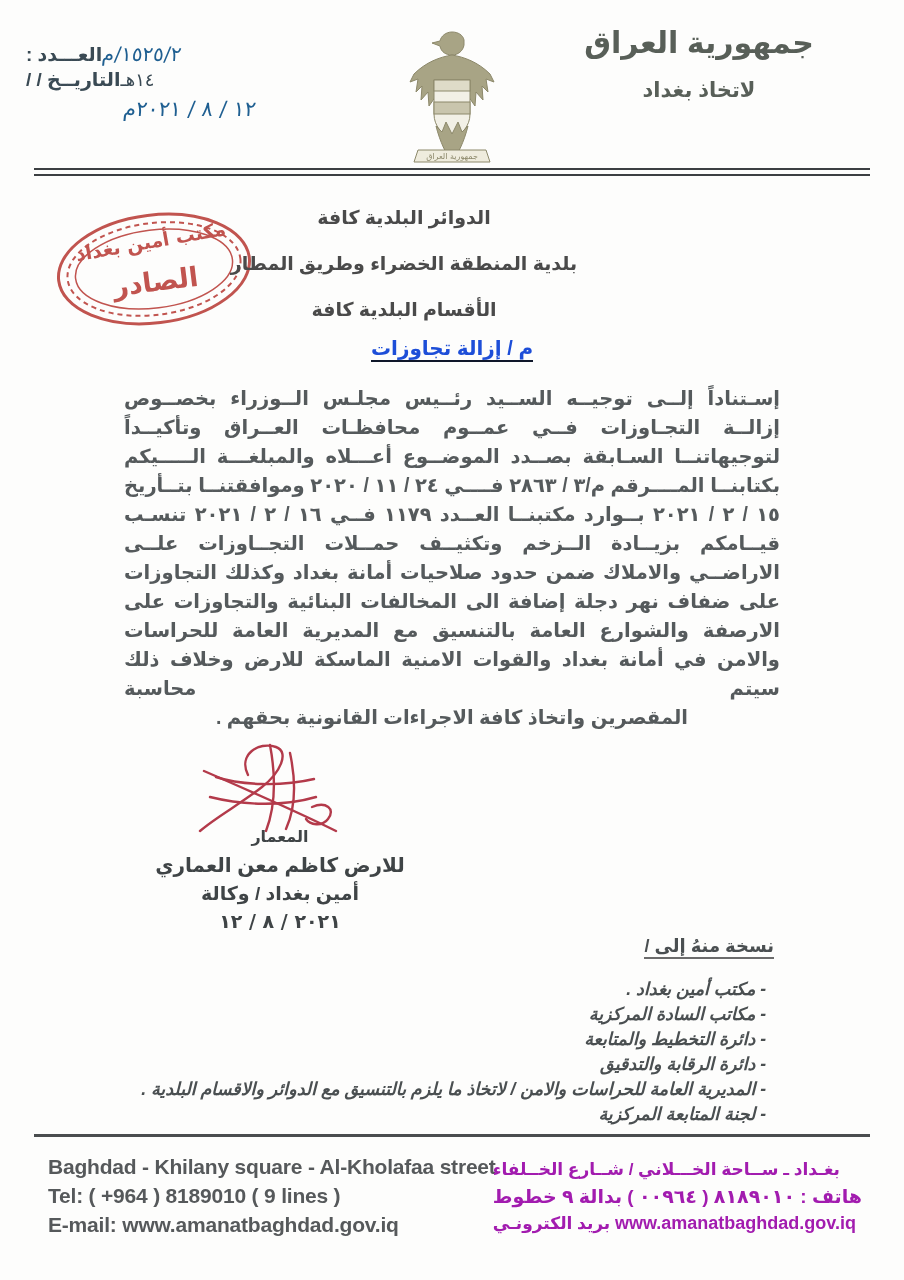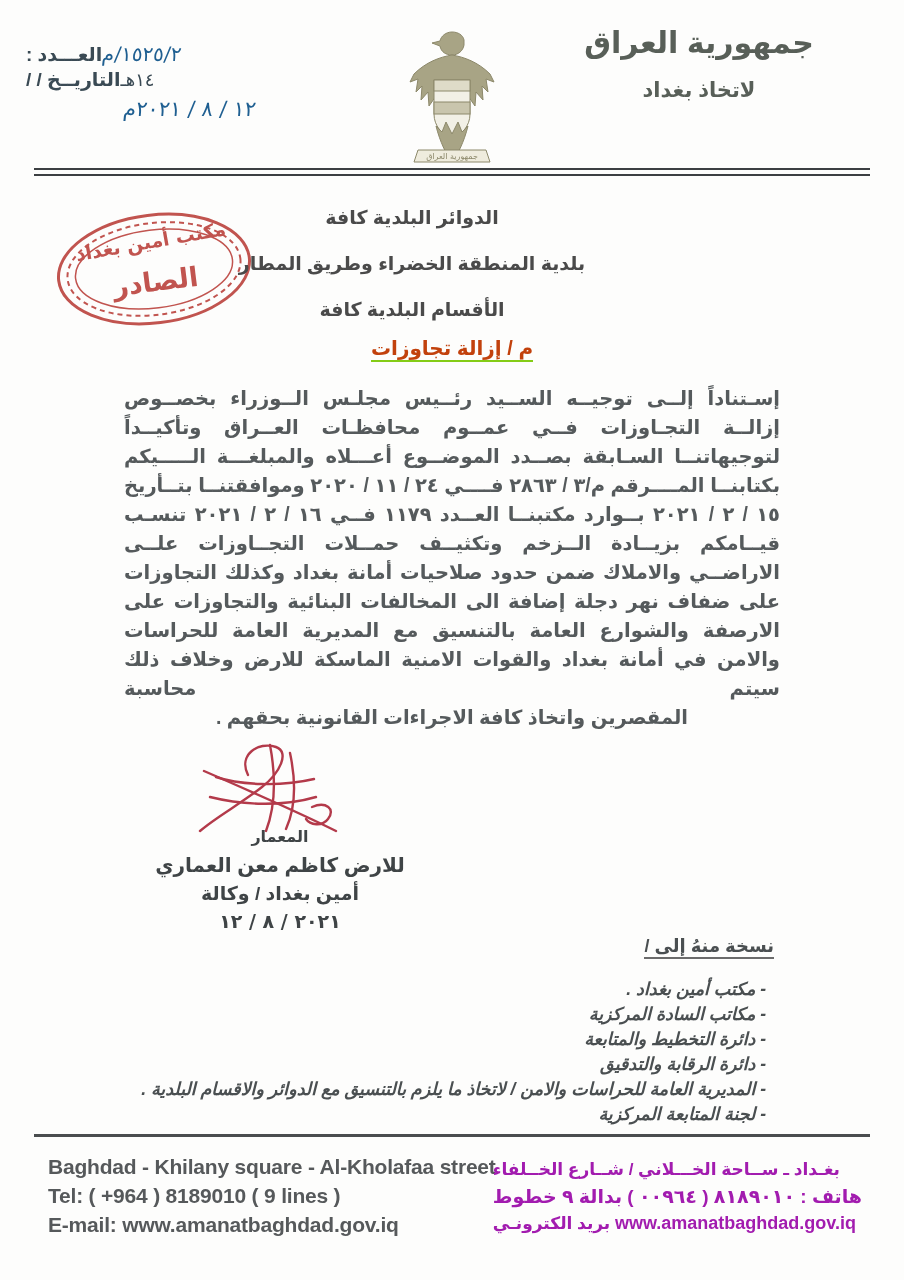--- a/index.html
+++ b/index.html
@@ -140,43 +140,43 @@
   .stamp-txt2 {
     top: 58px;
     font-size: 27px;
     letter-spacing: 2px;
   }
 
   
   .recipients {
     position: absolute;
     top: 206px;
-    left: 8px;
+    left: 0;
     width: 808px;
     text-align: center;
     color: #4a4a4a;
   }
   .recipients div {
     font-size: 19px;
     font-weight: bold;
     margin-bottom: 23px;
     letter-spacing: 0.3px;
   }
   .subject {
     position: absolute;
     top: 336px;
     left: 0;
     width: 904px;
     text-align: center;
   }
   .subject span {
     font-size: 20px;
     font-weight: bold;
-    color: #c2410c;
-    border-bottom: 2px solid #84cc16;
+    color: #1d4ed8;
+    border-bottom: 2px solid #0f172a;
     padding-bottom: 1px;
   }
 
   
   .body-text {
     position: absolute;
     top: 384px;
     right: 124px;
     width: 656px;
     color: #555a5c;

